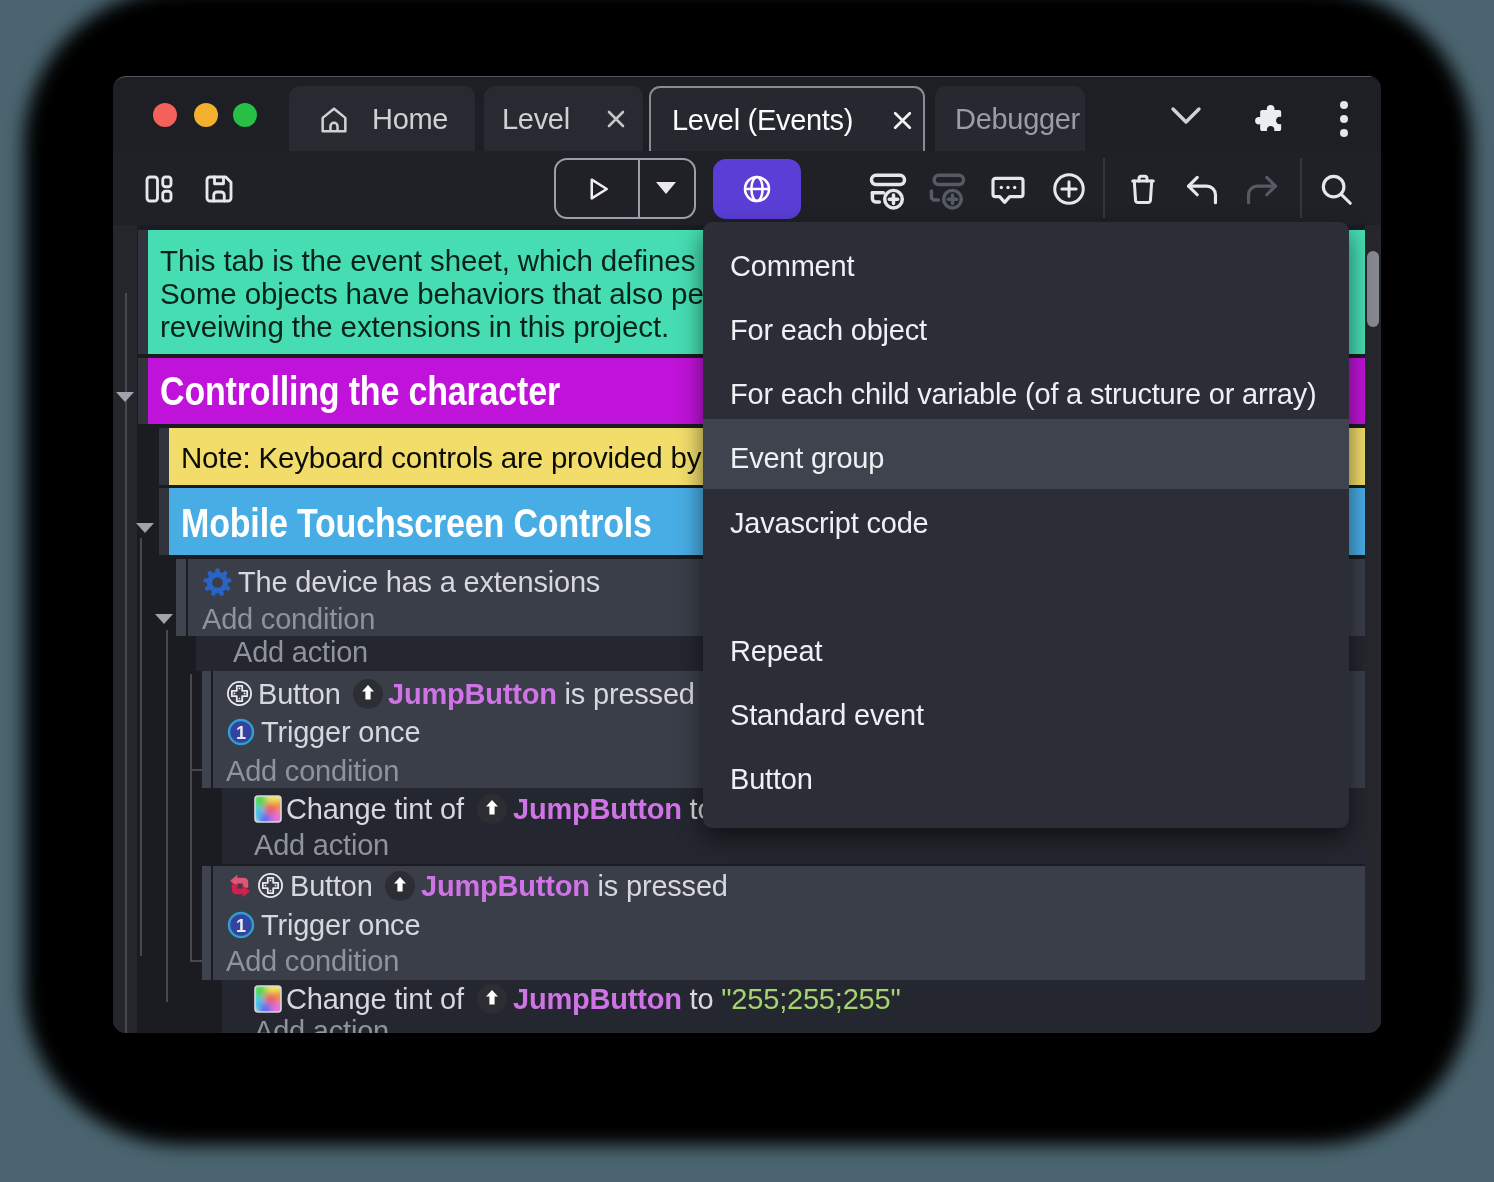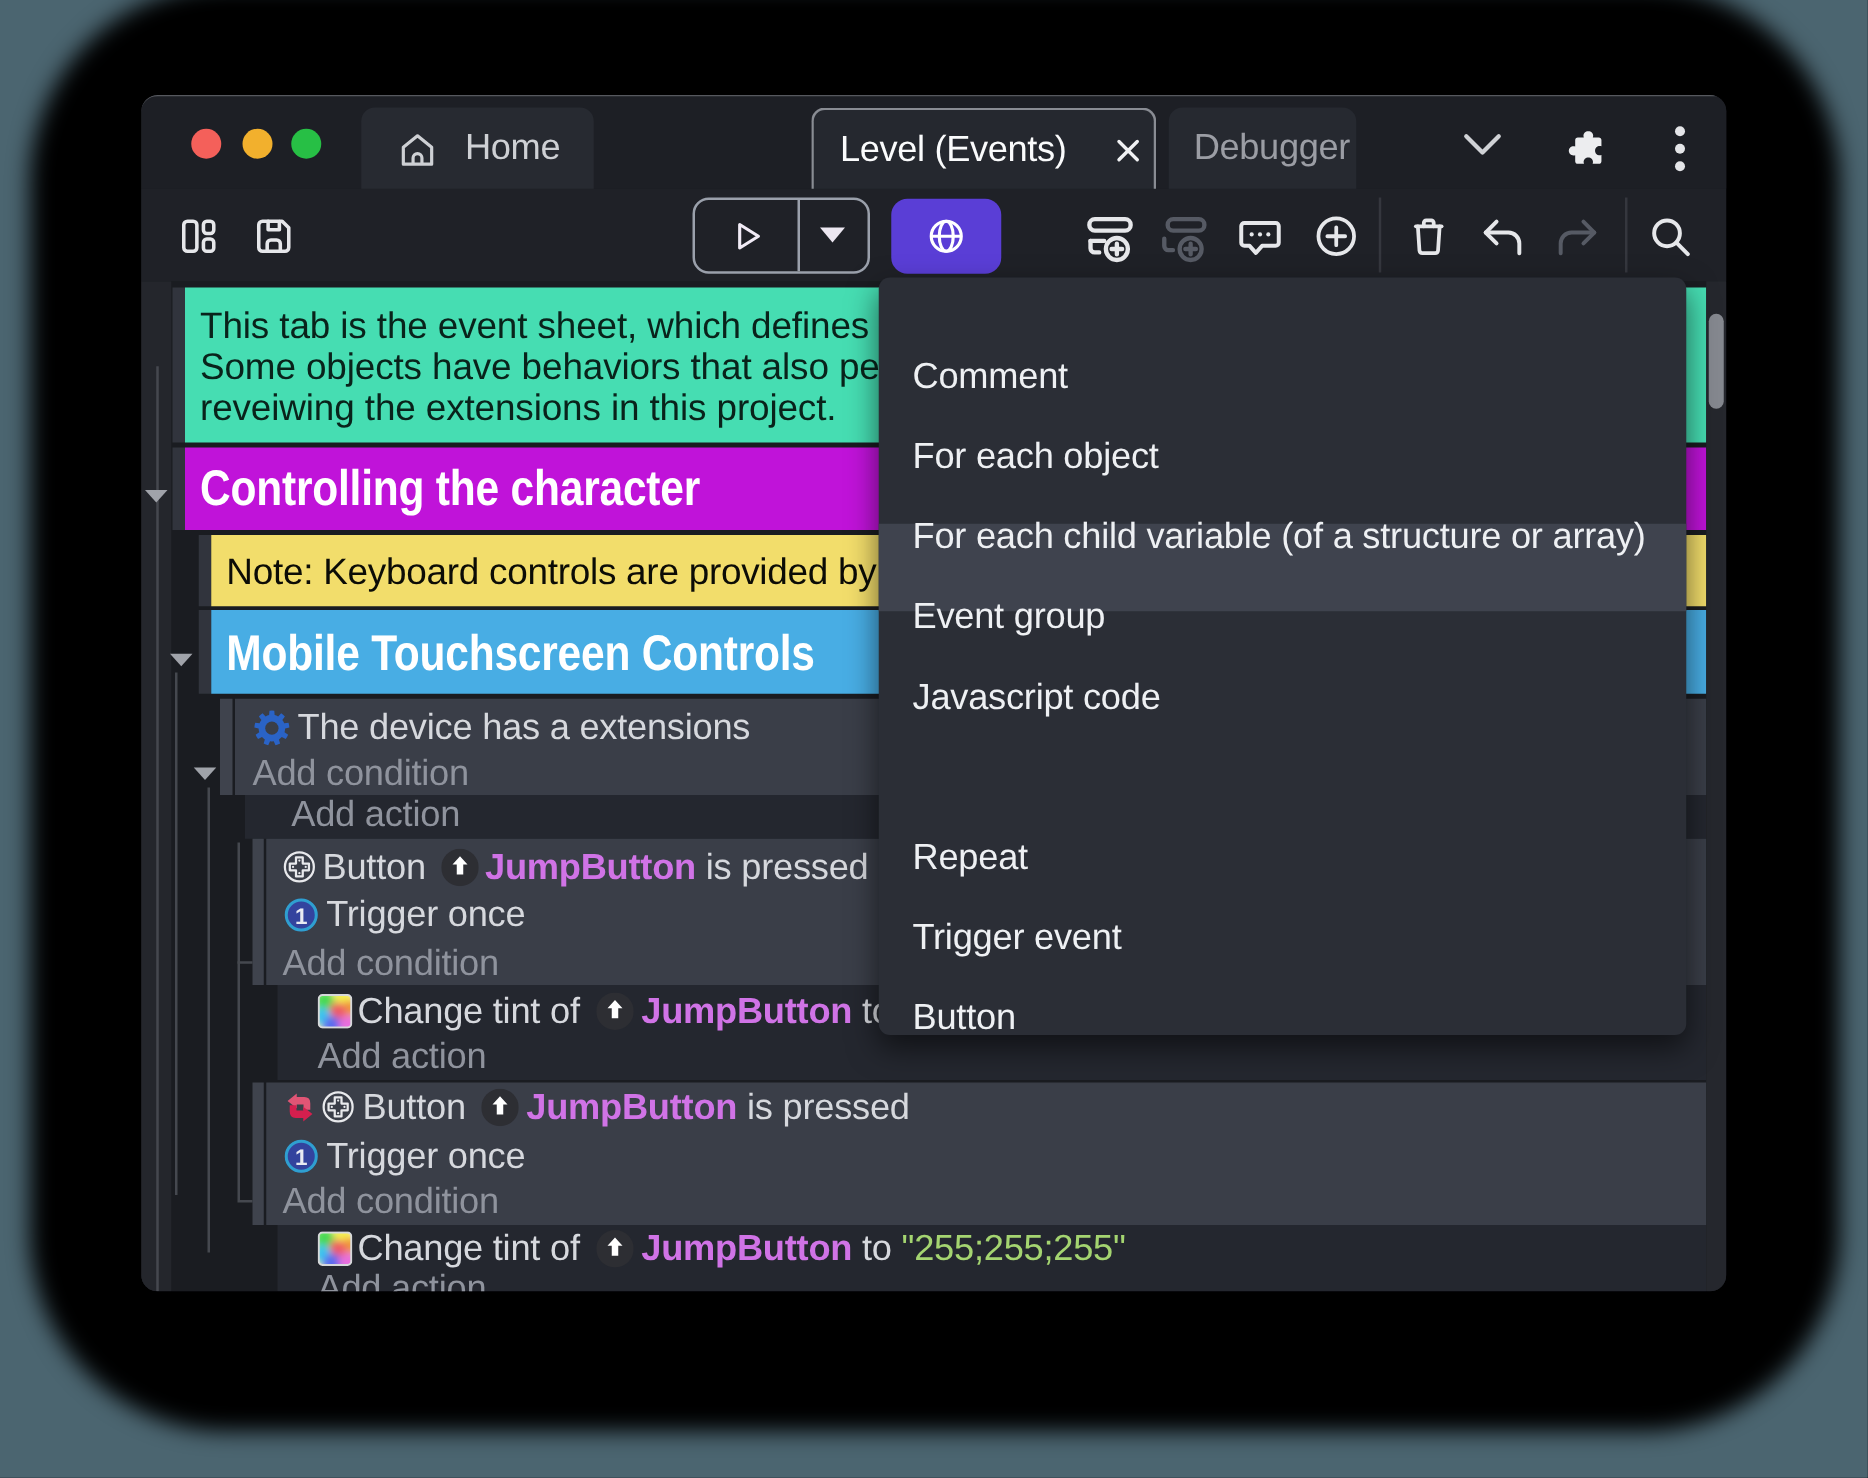--- a/index.html
+++ b/index.html
@@ -22,21 +22,21 @@
   .txt { position:absolute; white-space:nowrap; font-size:29px; line-height:36px; letter-spacing:-0.2px; }
   .vline { position:absolute; width:2px; background:#45484f; }
   .hline { position:absolute; height:2px; background:#45484f; }
   .dim { color:#8f939d; }
   .evtext { color:#d6d8dd; }
   .jb { color:#d073e6; font-weight:bold; }
   #menu {
     position:absolute; left:590px; top:146px; width:646px; height:606px;
     background:#2b2e36; border-radius:9px; box-shadow:0 10px 24px rgba(0,0,0,0.55);
   }
-  .mi { position:absolute; left:27px; color:#eef0f3; font-size:29px; white-space:nowrap; transform:translateY(-50%); letter-spacing:-0.2px;margin-top:36px; }
+  .mi { position:absolute; left:27px; color:#eef0f3; font-size:29px; white-space:nowrap; transform:translateY(-50%); letter-spacing:-0.2px; }
   #menu .hl { position:absolute; left:0; top:197px; width:646px; height:70px; background:#3f434e; }
   .sep { position:absolute; top:93px; width:2px; height:60px; background:#35373e; }
   svg { display:block; }
 </style>
 </head>
 <body>
 <div id="shadow" style="position:absolute; left:24px; top:-12px; width:1448px; height:1157px; background:#000; border-radius:158px; filter:blur(9px);"></div>
 <div id="win">
   <div id="content"></div>
   <div id="margincol"></div>
@@ -46,20 +46,26 @@
     <div class="tl" style="left:120px; background:#27bf45;"></div>
 
     <div class="tab" style="left:176px; width:186px;">
       <svg class="abs" style="left:28px; top:17px;" width="34" height="34" viewBox="0 0 24 24" fill="none" stroke="#ced0d4" stroke-width="1.8" stroke-linejoin="round">
           <path d="M4 10.5 12 4l8 6.5V20H4z"></path>
           <path d="M9.5 20v-3.5a2.5 2.5 0 0 1 5 0V20" fill="none"></path>
         </svg>
       <span class="lbl" style="left:83px;">Home</span>
     </div>
 
+    <div class="tab" style="left:371px; width:159px;">
+      <span class="lbl" style="left:18px;">Level</span>
+      <svg class="abs" style="left:121px; top:22px;" width="22" height="22" viewBox="0 0 22 22" stroke="#c3c5ca" stroke-width="2.6" stroke-linecap="round">
+          <path d="M4 4 18 18 M18 4 4 18"></path>
+        </svg>
+    </div>
 
     <div class="tab" style="left:536px; width:276px; background:#25282f; border:2px solid #898c93; border-bottom:none; color:#fafbfc;">
       <span class="lbl" style="left:21px;">Level (Events)</span>
       <svg class="abs" style="left:240px; top:21px;" width="23" height="23" viewBox="0 0 22 22" stroke="#f0f1f3" stroke-width="2.6" stroke-linecap="round">
           <path d="M4 4 18 18 M18 4 4 18"></path>
         </svg>
     </div>
 
     <div class="tab" style="left:822px; width:150px; background:#262930; color:#9b9da4;">
       <span class="lbl" style="left:20px;">Debugger</span>
@@ -311,16 +317,16 @@
   <div class="abs" style="left:1254px; top:175px; width:12px; height:76px; background:#85888f; border-radius:6px;"></div>
 
   <div id="menu">
     <div class="hl"></div>
     <div class="mi" style="top:44px;">Comment</div>
     <div class="mi" style="top:108px;">For each object</div>
     <div class="mi" style="top:172px;">For each child variable (of a structure or array)</div>
     <div class="mi" style="top:236px;">Event group</div>
     <div class="mi" style="top:301px;">Javascript code</div>
     <div class="mi" style="top:429px;">Repeat</div>
-    <div class="mi" style="top:493px;">Trigger event</div>
+    <div class="mi" style="top:493px;">Standard event</div>
     <div class="mi" style="top:557px;">Button</div>
   </div>
 </div>
 
 </body></html>

